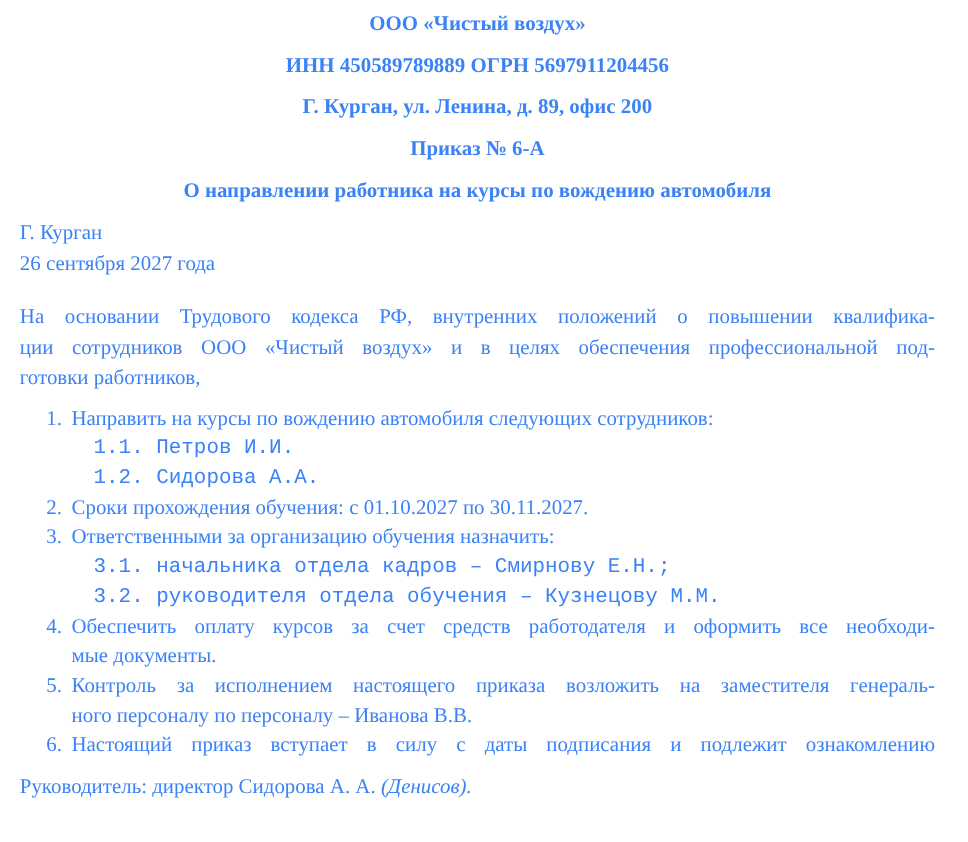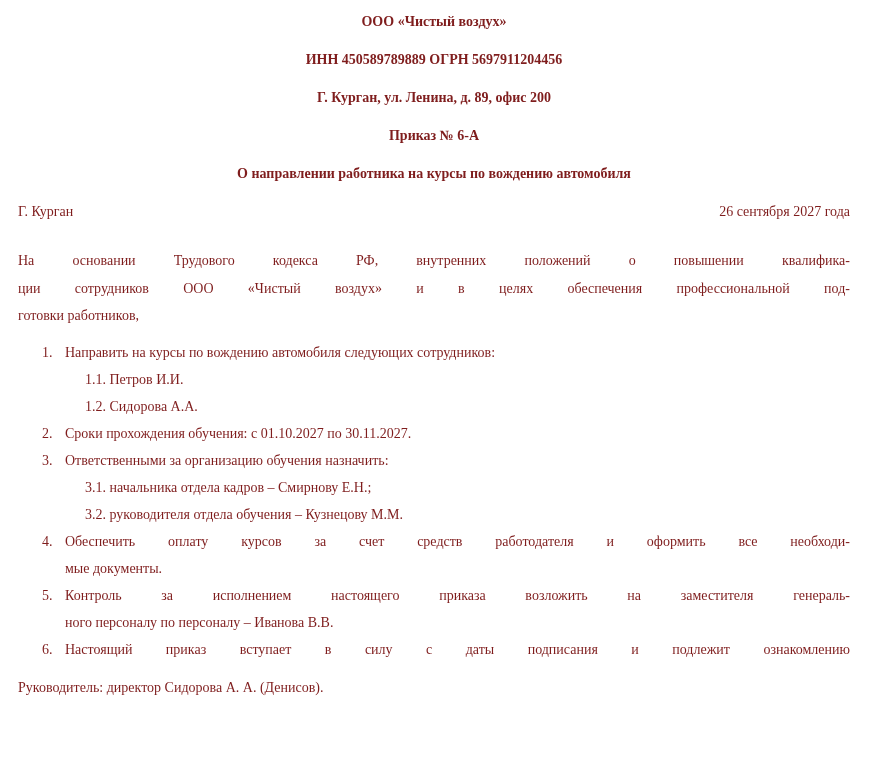--- a/index.html
+++ b/index.html
@@ -7,36 +7,37 @@
     padding: 0;
     background: #ffffff;
   }
   .page {
     position: relative;
     width: 880px;
     height: 765px;
     box-sizing: border-box;
     padding: 8px 30px 0 18px;
     font-family: "Liberation Serif", "DejaVu Serif", serif;
-    font-size: 14px;
-    color: #7f1d1d;
+    font-size: 19px;
+    color: #3b82f6;
     overflow: hidden;
     background: #ffffff;
   }
   .h-line {
     font-weight: 700;
     text-align: center;
     line-height: 28px;
     margin-bottom: 10px;
     white-space: nowrap;
   }
   .dateline {
     display: flex;
     justify-content: space-between;
     line-height: 28px;
+    flex-direction: column;
   }
   .intro { margin-top: 21px; }
   .b-line { line-height: 27.5px; }
   .justify {
     text-align: justify;
     text-align-last: justify;
   }
   .directive {
     margin-top: 10px;
     line-height: 27.5px;
@@ -47,26 +48,26 @@
   }
   .o-line {
     position: relative;
     line-height: 27px;
   }
   .o-line .num {
     position: absolute;
     left: -23px;
     top: 0;
   }
-  .o-line.sub { padding-left: 20px; }
+  .o-line.sub { padding-left: 20px; font-family: Liberation Mono, monospace; }
   .signature {
     margin-top: 11px;
     line-height: 27px;
   }
-  .it { }
+  .it { font-style: italic; }
 </style>
 </head>
 <body>
 
 <div class="page">
 
   <header id="doc-header">
       <div class="h-line">ООО «Чистый воздух»</div>
       <div class="h-line">ИНН 450589789889 ОГРН 5697911204456</div>
       <div class="h-line">Г. Курган, ул. Ленина, д. 89, офис 200</div>

